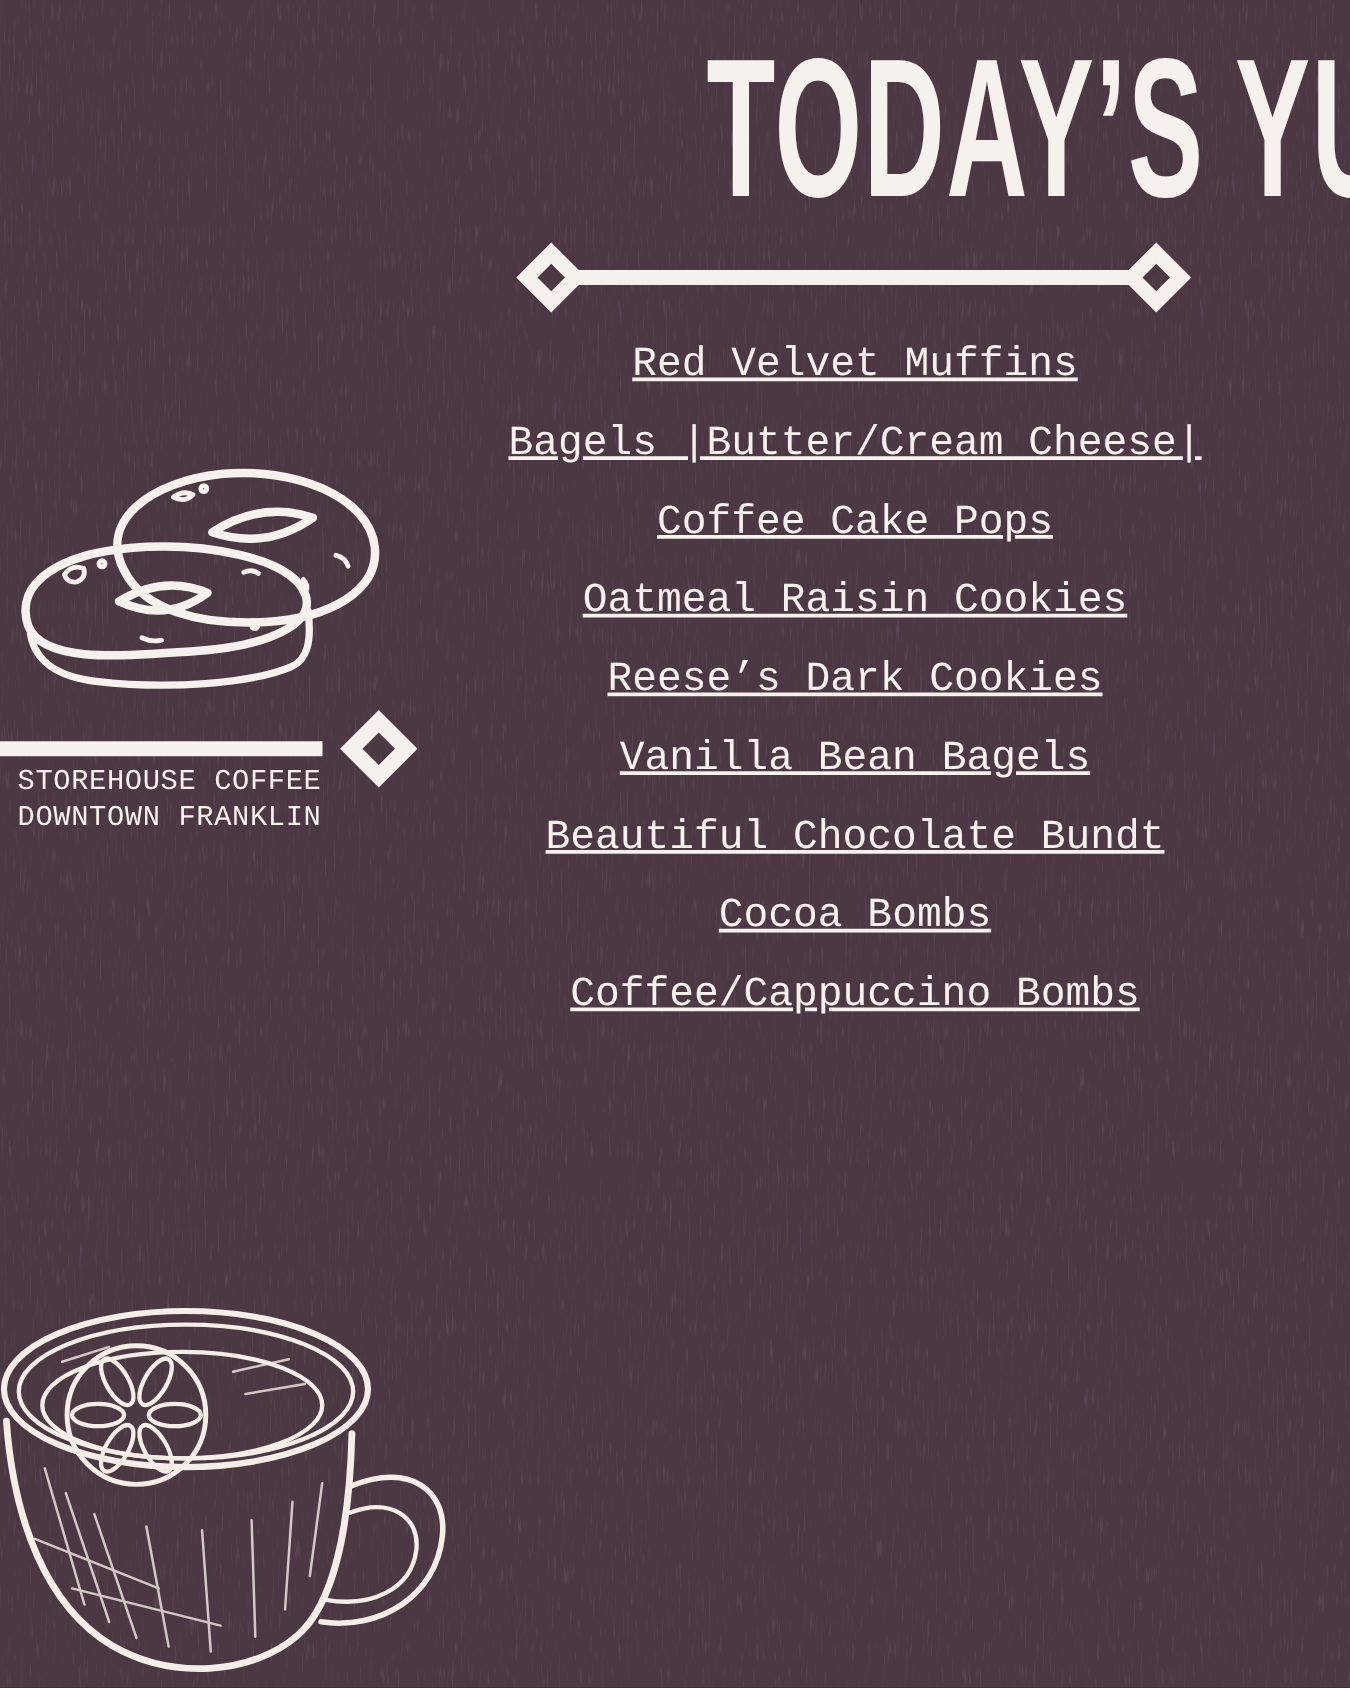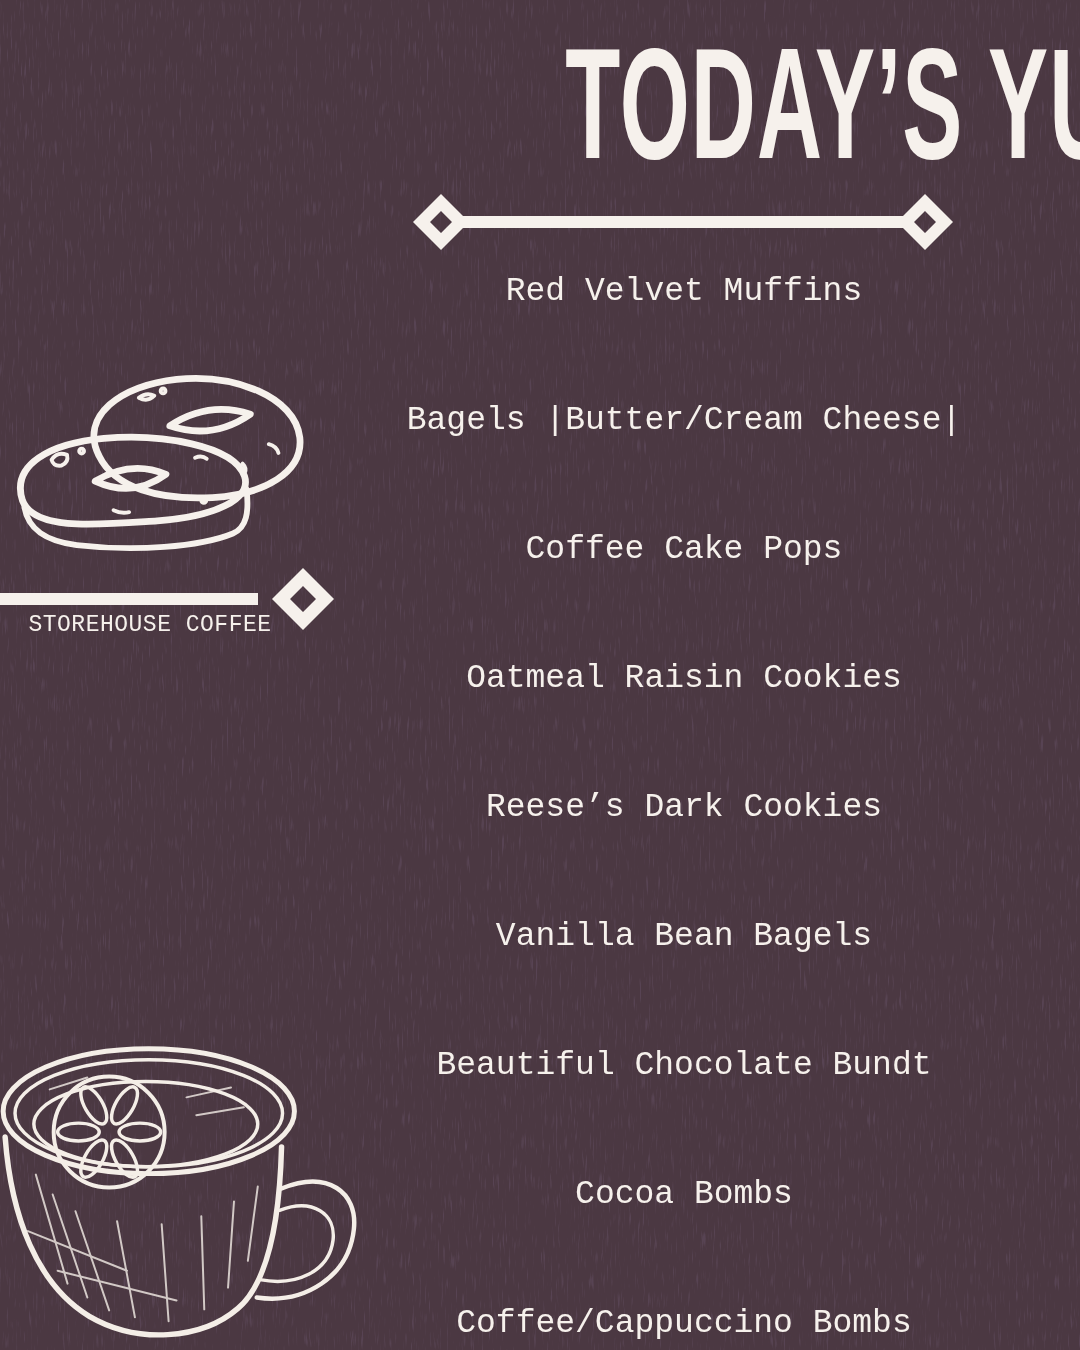--- a/index.html
+++ b/index.html
@@ -39,35 +39,35 @@
     color: #f6f1ec;
   }
   .title-divider { position: absolute; left: 413px; top: 187px; }
   .menu {
     position: absolute;
     left: 384px; top: 275px;
     width: 600px;
     display: flex;
     flex-direction: column;
     align-items: center;
-    gap: 96px;
+    gap: 30px;
+    text-decoration: underline;
   }
   .menu-item {
     font-size: 33px;
     line-height: 33px;
     white-space: nowrap;
     color: #f6f1ec;
   }
   .bagel { position: absolute; left: 5px; top: 355px; }
   .store-divider { position: absolute; left: 0; top: 564px; }
   .store-info {
     position: absolute;
-    left: 4px; top: 611px;
+    left: 14px; top: 611px;
     width: 292px;
-    text-align: center;
     font-size: 23px;
     line-height: 29px;
     letter-spacing: 0.5px;
   }
   .cup { position: absolute; left: -2px; top: 1028px; }
 </style>
 </head>
 <body>
 
 <div class="canvas">
@@ -117,20 +117,21 @@
 
   <svg class="store-divider" width="345" height="70" viewBox="0 0 345 70" aria-hidden="true">
     <g fill="#f6f1ec" fill-rule="evenodd">
       <rect x="0" y="29" width="258" height="12"></rect>
       <path d="M303,4 L334,35 L303,66 L272,35 Z M303,22 L316,35 L303,48 L290,35 Z"></path>
     </g>
   </svg>
 
   <div class="store-info">
     <div>STOREHOUSE COFFEE</div>
+    <div>DOWNTOWN FRANKLIN</div>
   </div>
 
   <div class="menu">
     <div class="menu-item">Red Velvet Muffins</div>
     <div class="menu-item">Bagels |Butter/Cream Cheese|</div>
     <div class="menu-item">Coffee Cake Pops</div>
     <div class="menu-item">Oatmeal Raisin Cookies</div>
     <div class="menu-item">Reese’s Dark Cookies</div>
     <div class="menu-item">Vanilla Bean Bagels</div>
     <div class="menu-item">Beautiful Chocolate Bundt</div>

